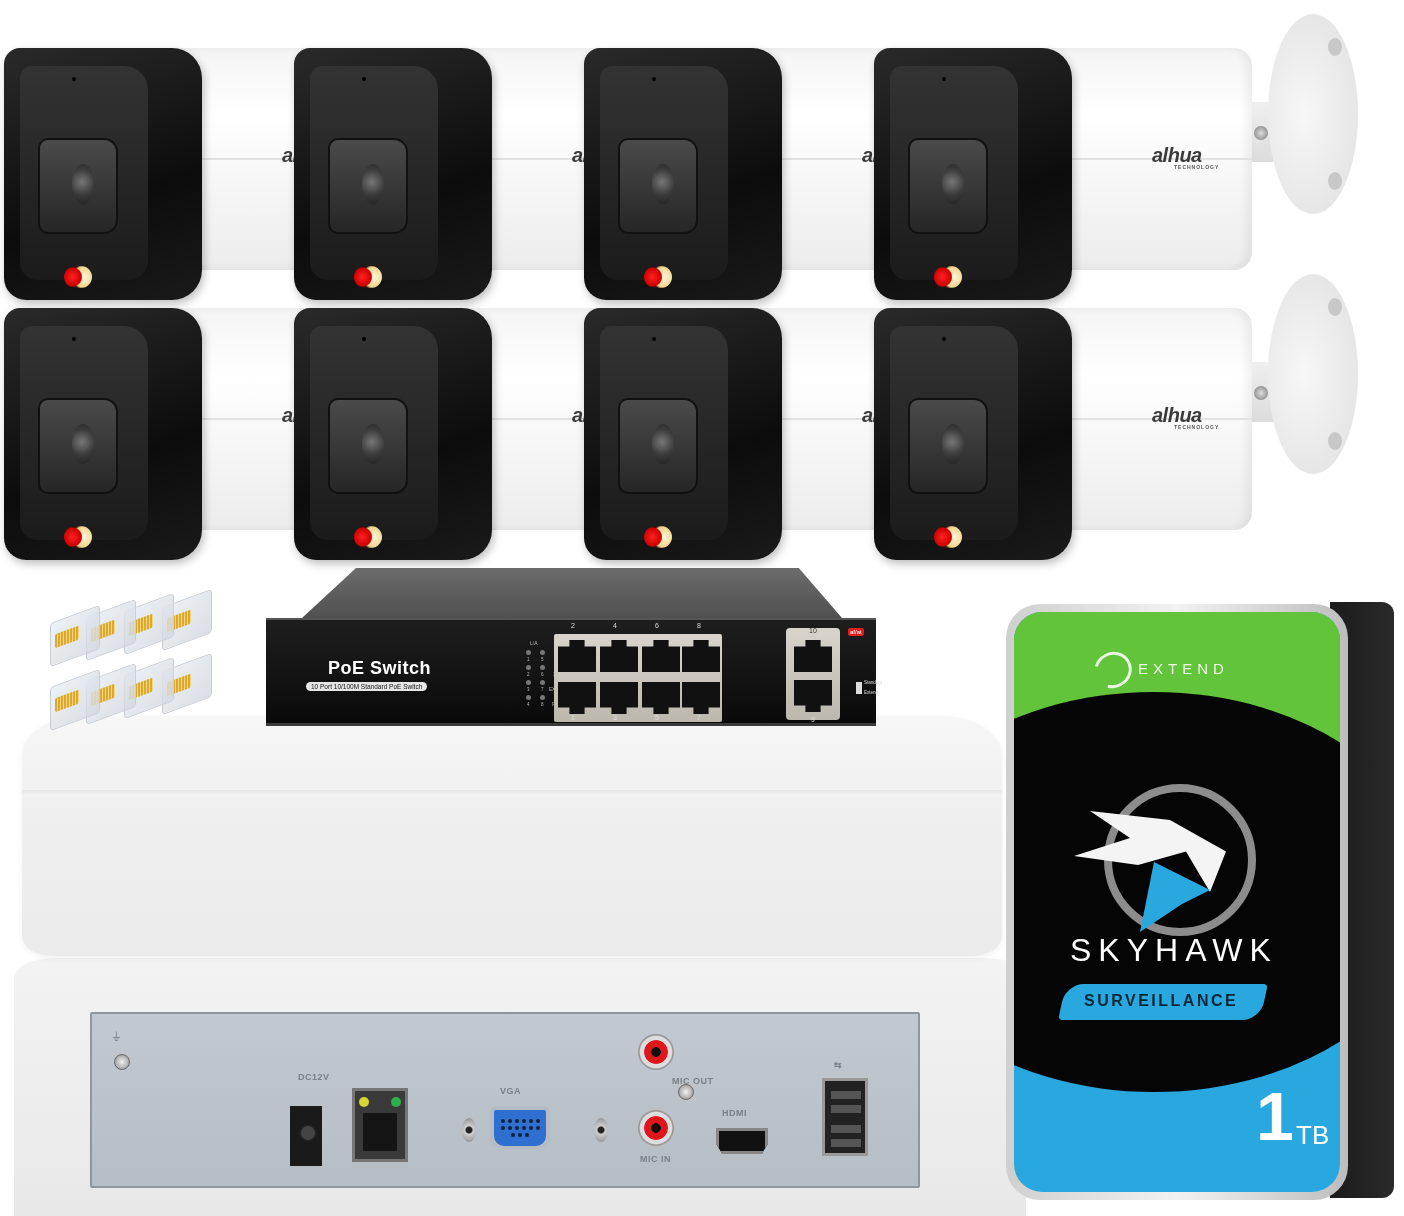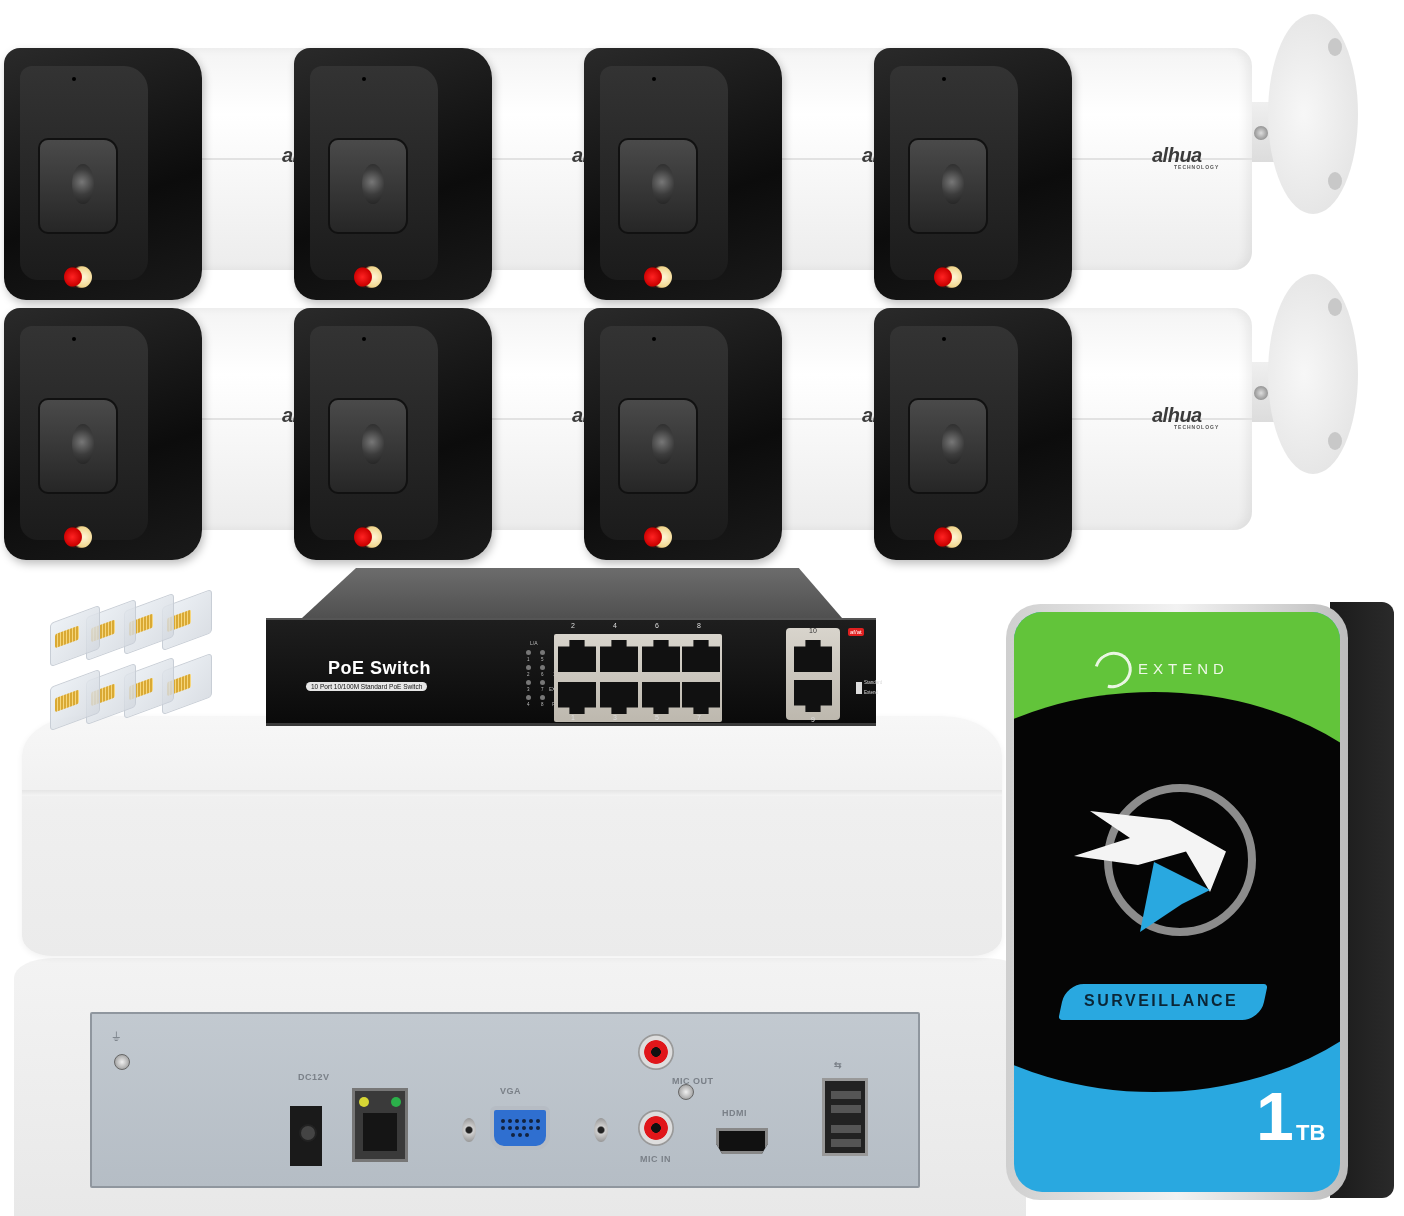--- a/index.html
+++ b/index.html
@@ -188,21 +188,21 @@
     position:absolute; left:126px; top:250px; width:70px; height:70px; background:#29a8e0;
     clip-path: polygon(20% 0, 100% 40%, 60% 60%, 0 100%);
   }
   .skyhawk-text { position:absolute; left:56px; top:320px; color:#fff; font-size:32px; letter-spacing:7px; }
   .surv-badge {
     position:absolute; left:48px; top:372px; width:202px; height:36px; background:#29a8e0;
     border-radius: 18px 4px 18px 4px; transform: skewX(-12deg);
   }
   .surv-text { position:absolute; left:70px; top:380px; color:#0b2636; font-size:16px; font-weight:bold; letter-spacing:2.5px; }
   .cap-num { position:absolute; left:242px; top:470px; color:#fff; font-size:68px; font-weight:bold; line-height:1; }
-  .cap-unit { position:absolute; left:282px; top:508px; color:#fff; font-size:22px; font-weight:bold; }
+  .cap-unit { position:absolute; left:282px; top:508px; color:#fff; font-size:26px; font-weight:normal; }
 </style>
 </head>
 <body>
 
 <div>
 
   <div class="camera" style="left:2px; top:30px;">
     <div class="cam-body">
         <div class="ridge"></div>
       <div class="cam-logo"><span>alhua</span></div>
@@ -456,18 +456,19 @@
   <div class="hdd-shadow-side"></div>
   <div class="hdd-frame"></div>
   <div class="hdd-label">
     <div class="hdd-green"></div>
     <div class="hdd-black"></div>
     <div class="seagate-logo"></div>
     <div class="seagate-text">EXTEND</div>
     <div class="hawk-ring"></div>
     <div class="hawk-white"></div>
     <div class="hawk-blue"></div>
+    <div class="skyhawk-text">SKYHAWK</div>
     <div class="surv-badge"></div>
     <div class="surv-text">SURVEILLANCE</div>
     <div class="cap-num">1</div>
     <div class="cap-unit">TB</div>
   </div>
 </div>
 
 </body></html>

